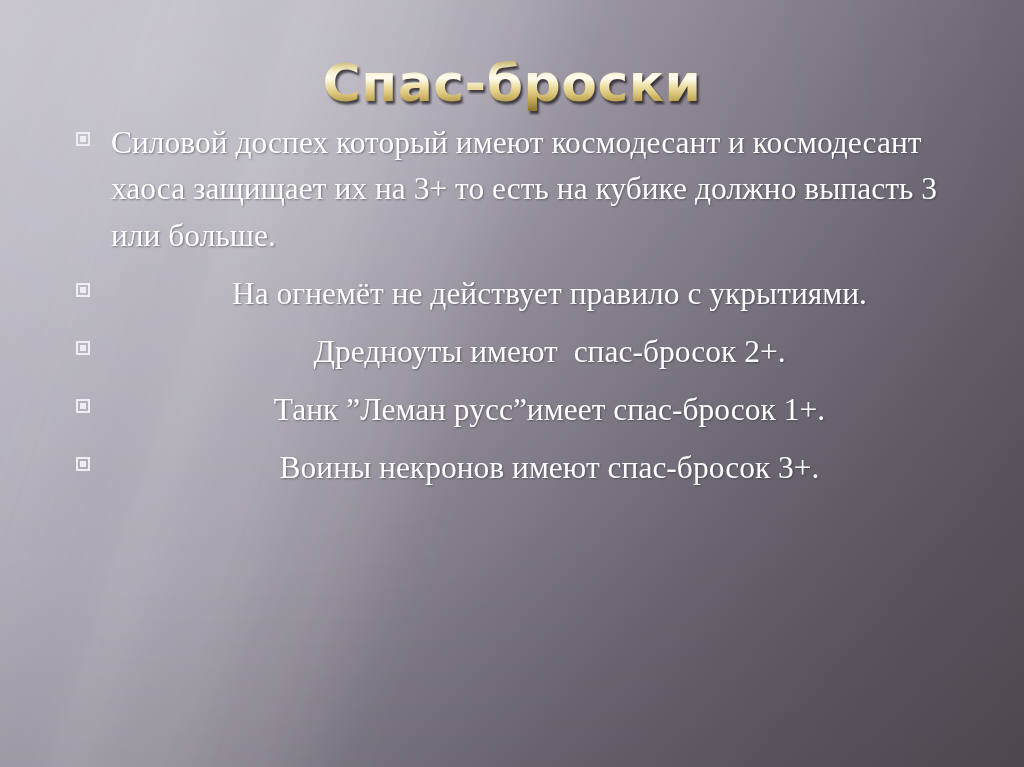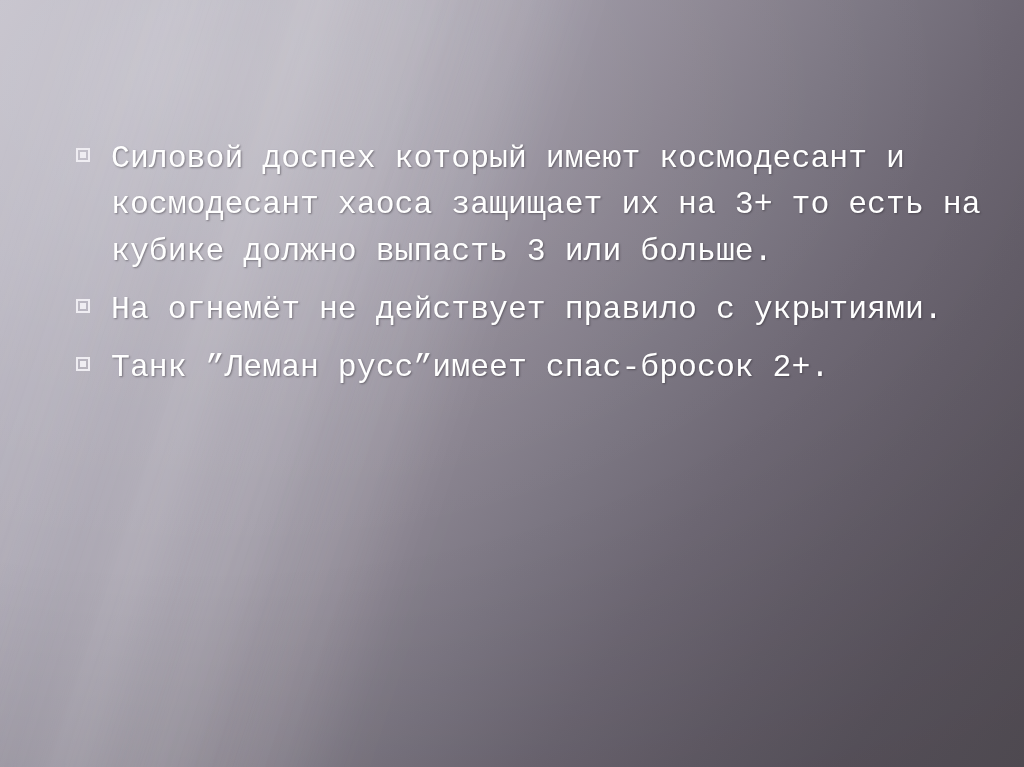--- a/index.html
+++ b/index.html
@@ -118,25 +118,24 @@
     -webkit-background-clip: text;
     background-clip: text;
     color: transparent;
     -webkit-text-fill-color: transparent;
     filter: drop-shadow(2px 3px 1px rgba(30,26,30,0.75));
   }
 
   
   .content {
     position: absolute;
-    top: 136px;
+    top: 120px;
     left: 76px;
     right: 36px;
     z-index: 3;
-    font-family: Liberation Mono, monospace;
   }
   .bullet-item {
     display: flex;
     align-items: flex-start;
     margin-bottom: 12px;
   }
   .bullet-marker {
     flex: 0 0 auto;
     width: 14px;
     height: 14px;
@@ -157,50 +156,61 @@
     background: #efedf2;
   }
   .bullet-text {
     flex: 1 1 auto;
     color: #ffffff;
     font-size: 31.5px;
     line-height: 1.47;
     text-shadow: 1px 1px 2px rgba(40,36,42,0.45);
     white-space: pre-wrap;
   }
-  .bullet-item.tight .bullet-text { line-height: 1.46; }
+  .bullet-item.tight .bullet-text { line-height: 1.46; text-align: center; }
 </style>
 </head>
 <body>
 
 <div class="slide">
 
   <div class="bg-streak s4"></div>
   <div class="bg-streak s1"></div>
   <div class="bg-streak s2"></div>
   <div class="bg-streak s3"></div>
   <div class="bg-vignette"></div>
 
+  <div class="title-wrap">
+    <div class="slide-title">Спас-броски</div>
+  </div>
 
   <div class="content">
 
     <div class="bullet-item">
       <span class="bullet-marker"></span>
       <span class="bullet-text">Силовой доспех который имеют космодесант и космодесант хаоса защищает их на 3+ то есть на кубике должно выпасть 3 или больше.</span>
     </div>
 
 
     <div class="bullet-item tight">
       <span class="bullet-marker"></span>
       <span class="bullet-text">На огнемёт не действует правило с укрытиями.</span>
     </div>
 
 
 
-
-    <div class="bullet-item tight">
-      <span class="bullet-marker"></span>
-      <span class="bullet-text">Танк ”Леман русс”имеет спас-бросок 2+.</span>
-    </div>
-
+    <div class="bullet-item tight">
+      <span class="bullet-marker"></span>
+      <span class="bullet-text">Дредноуты имеют  спас-бросок 2+.</span>
+    </div>
+
+    <div class="bullet-item tight">
+      <span class="bullet-marker"></span>
+      <span class="bullet-text">Танк ”Леман русс”имеет спас-бросок 1+.</span>
+    </div>
+
+    <div class="bullet-item tight">
+      <span class="bullet-marker"></span>
+      <span class="bullet-text">Воины некронов имеют спас-бросок 3+.</span>
+    </div>
 
   </div>
 </div>
 
 </body></html>

